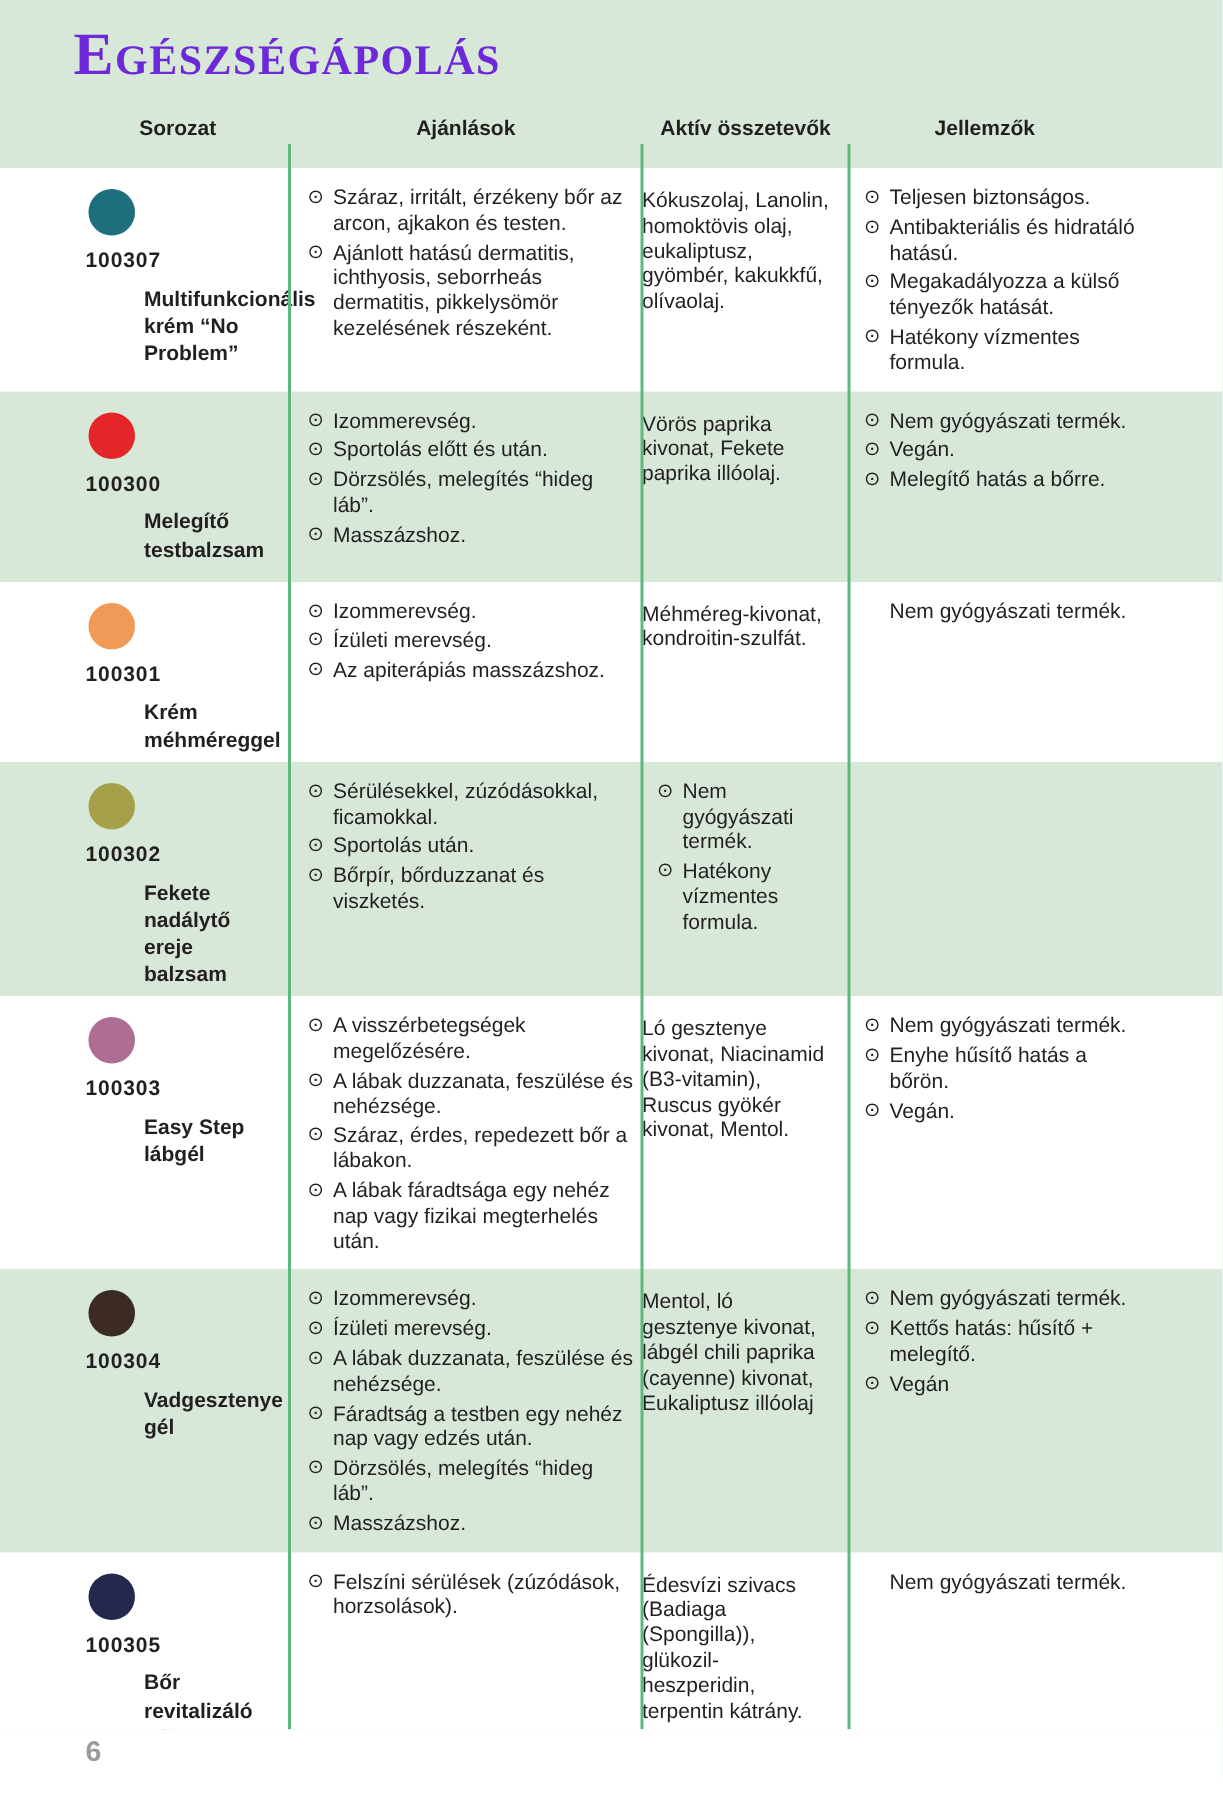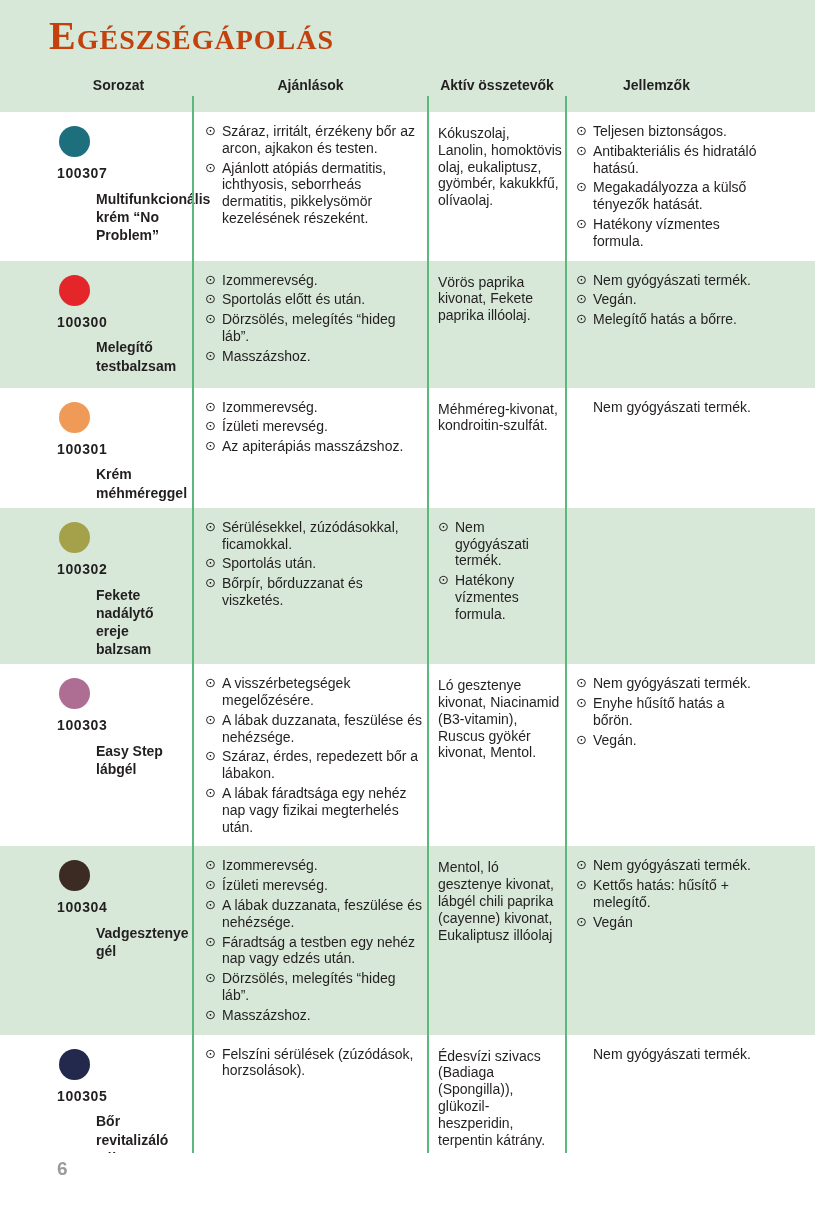--- a/index.html
+++ b/index.html
@@ -4,21 +4,21 @@
 <style>
   html,body{margin:0;padding:0;}
   .page{
     position:relative; width:815px; height:1211px; background:#ffffff; overflow:hidden;
     font-family:"Liberation Sans","DejaVu Sans",sans-serif; color:#231f20;
   }
   .green-area{position:absolute; top:0; left:0; width:815px; height:1153px; background:#d7e8d8;}
   .title{
     position:absolute; top:12px; left:49px; margin:0;
     font-family:"Liberation Serif","DejaVu Serif",serif;
-    font-variant:small-caps; font-weight:600; font-size:40px; letter-spacing:1px; color:#c2410c;
+    font-variant:small-caps; font-weight:600; font-size:40px; letter-spacing:1px; color:#6d28d9;
   }
   .col-headers{
     position:absolute; top:77px; left:0; width:648px;
     display:grid; grid-template-columns:193px 235px 138px 249px;
     font-weight:bold; font-size:14px;
   }
   .col-headers span{text-align:center;}
   .col-headers span:nth-child(1){padding-left:44px;}
   .col-headers span:nth-child(4){padding-right:68px;}
   .table{position:absolute; top:96px; left:0; width:815px; height:1057px; overflow:hidden;}
@@ -34,21 +34,21 @@
   .product-row:nth-child(5){min-height:160px;}
   .product-row:nth-child(6){min-height:164px;}
   .product-row:nth-child(7){min-height:100px;}
   .product-row:nth-child(8){min-height:121px;}
   .cell{font-size:14px; line-height:1.2;}
   .cell-series{padding:9px 6px 6px 57px;}
   .dot{display:block; width:31px; height:31px; border-radius:50%; margin:5px 0 8px 2px;}
   .code{font-weight:bold; font-size:14px; letter-spacing:0.6px; margin-bottom:8px;}
   .pname{font-weight:bold; font-size:14px; line-height:1.3;margin-left:39px;}
   .cell-reco{padding:11px 4px 8px 12px;}
-  .cell-ingr{padding:13px 4px 8px 10px;}
+  .cell-ingr{padding:13px 4px 8px 0;}
   .cell-feat{padding:11px 6px 8px 10px;}
   ul.blist{list-style:none; margin:0; padding:0;}
   ul.blist li{display:flex; margin:0 0 3px 0;}
   .bullet{flex:none; width:17px; font-size:13px; line-height:1.25;}
   .btext{display:block;}
   .feat-list .btext{max-width:170px;}
   ul.no-bullets .bullet{visibility:hidden;}
   .product-row:nth-child(8) .cell-feat{font-size:13.2px;}
   .product-row:nth-child(8) .feat-list .btext{max-width:220px;}
   .ingr{max-width:126px;}
@@ -81,21 +81,21 @@
       <div class="pname">Multifunkcionális krém “No Problem”</div>
     </div>
     <div class="cell cell-reco">
       <ul class="blist reco-list">
                 <li>
                   <span class="bullet">⊙</span>
                   <span class="btext">Száraz, irritált, érzékeny bőr az arcon, ajkakon és testen.</span>
                 </li>
                 <li>
                   <span class="bullet">⊙</span>
-                  <span class="btext">Ajánlott atópiás dermatitis, ichthyosis, seborrheás dermatitis, pikkelysömör kezelésének részeként.</span>
+                  <span class="btext">Ajánlott hatású dermatitis, ichthyosis, seborrheás dermatitis, pikkelysömör kezelésének részeként.</span>
                 </li>
               </ul>
     </div>
     <div class="cell cell-ingr">
       <div class="ingr">Kókuszolaj, Lanolin, homoktövis olaj, eukaliptusz, gyömbér, kakukkfű, olívaolaj.</div>
     </div>
     <div class="cell cell-feat">
       <ul class="blist feat-list">
                 <li>
                   <span class="bullet">⊙</span>

